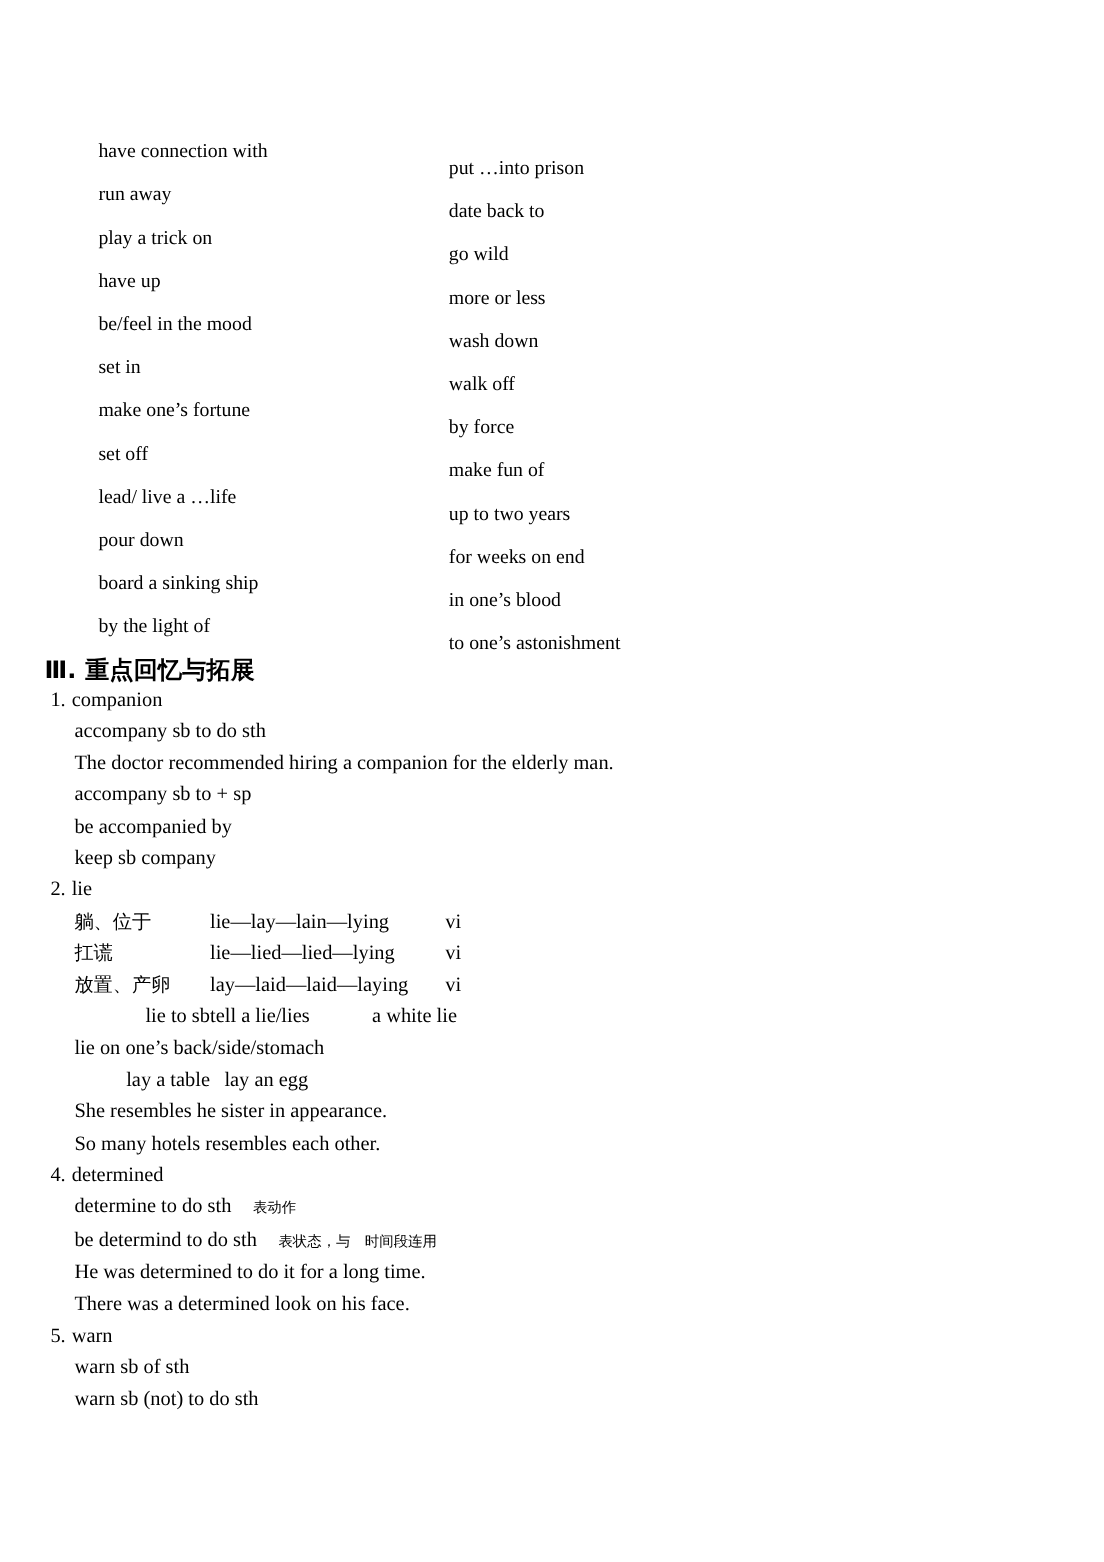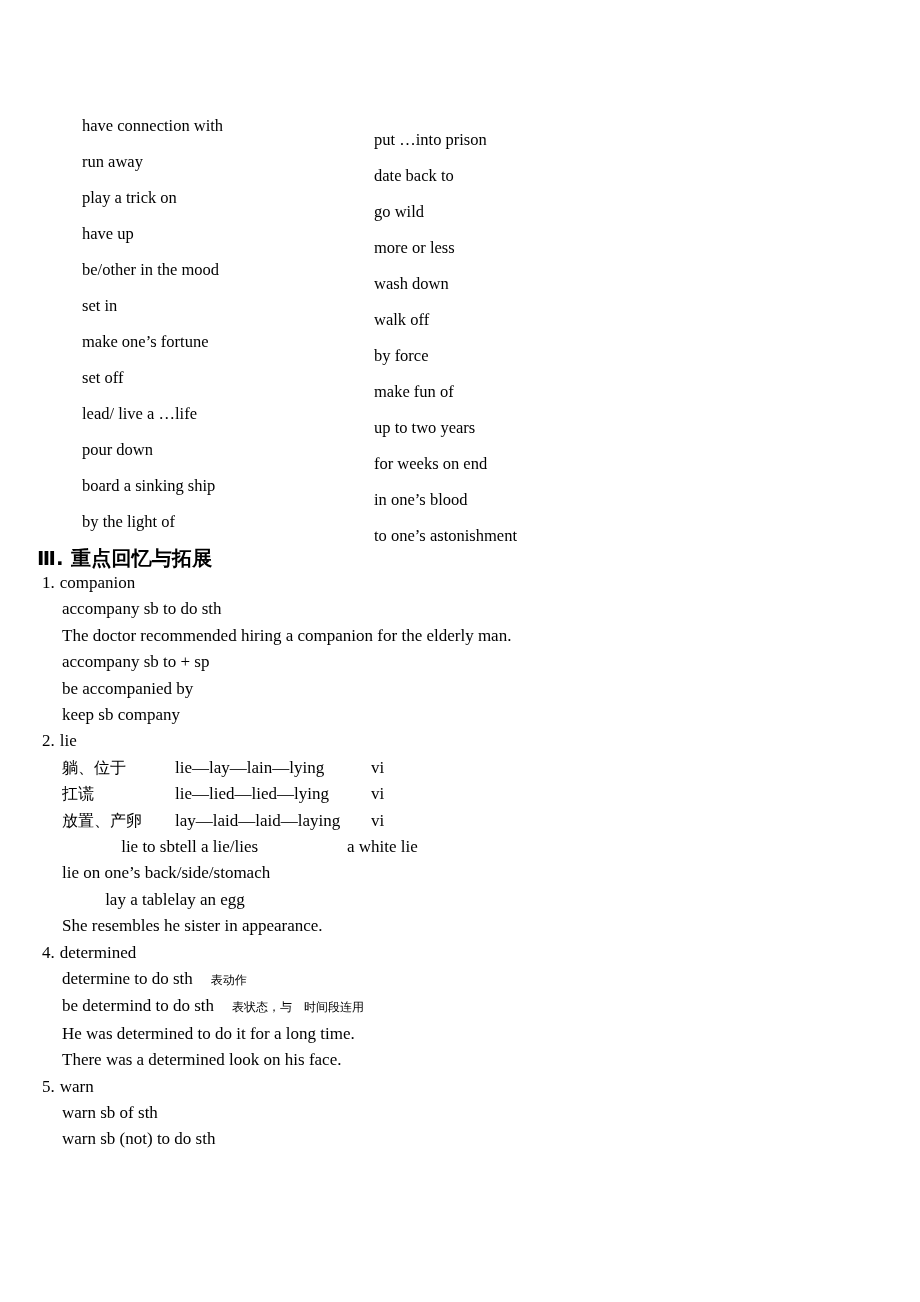--- a/index.html
+++ b/index.html
@@ -120,38 +120,38 @@
 
   .cols-row {
     font-size: 17px;
     line-height: 26.4px;
     padding-left: 62px;
     white-space: nowrap;
     height: 26.4px;
   }
   .cols-row .c1 { display: inline-block; width: 113px; text-align: right; }
   .cols-row .c2 { display: inline-block; width: 135px; }
-  .cols-row .c3 { display: inline-block; margin-left: 37px; }
+  .cols-row .c3 { display: inline-block; }
 
   .cols-row.two .c1 { width: 113px; }
-  .cols-row.two .c2 { width: auto; }
+  .cols-row.two .c2 { width: auto; margin-left: 12px; }
 </style>
 </head>
 <body>
 
 <div class="page">
 
   <div class="phrase-columns">
 
     <div class="phrase-col left">
       <div class="phrase-item">have connection with</div>
       <div class="phrase-item">run away</div>
       <div class="phrase-item">play a trick on</div>
       <div class="phrase-item">have up</div>
-      <div class="phrase-item">be/other in the mood</div>
+      <div class="phrase-item">be/feel in the mood</div>
       <div class="phrase-item">set in</div>
       <div class="phrase-item">make one’s fortune</div>
       <div class="phrase-item">set off</div>
       <div class="phrase-item">lead/ live a …life</div>
       <div class="phrase-item">pour down</div>
       <div class="phrase-item">board a sinking ship</div>
       <div class="phrase-item">by the light of</div>
     </div>
 
     <div class="phrase-col right">
@@ -201,20 +201,21 @@
         <span class="c1">lie to sb</span><span class="c2">tell a lie/lies</span><span class="c3">a white lie</span>
       </div>
       <div class="entry-line">lie on one’s back/side/stomach</div>
       <div class="cols-row two">
         <span class="c1">lay a table</span><span class="c2">lay an egg</span>
       </div>
     </div>
 
     <div class="entry">
       <div class="entry-line">She resembles he sister in appearance.</div>
+      <div class="entry-line">So many hotels resembles each other.</div>
     </div>
 
     <div class="entry">
       <div class="entry-title"><span class="num">4.</span><span class="word">determined</span></div>
       <div class="entry-line"><span>determine to do sth</span><span class="cn-note">表动作</span></div>
       <div class="entry-line"><span>be determind to do sth</span><span class="cn-note">表状态，与　时间段连用</span></div>
       <div class="entry-line">He was determined to do it for a long time.</div>
       <div class="entry-line">There was a determined look on his face.</div>
     </div>
 

